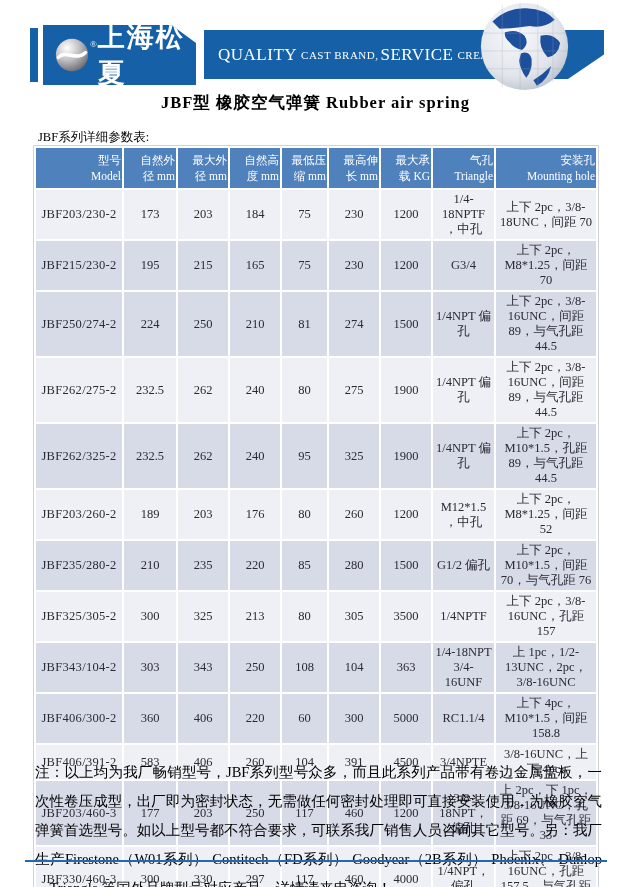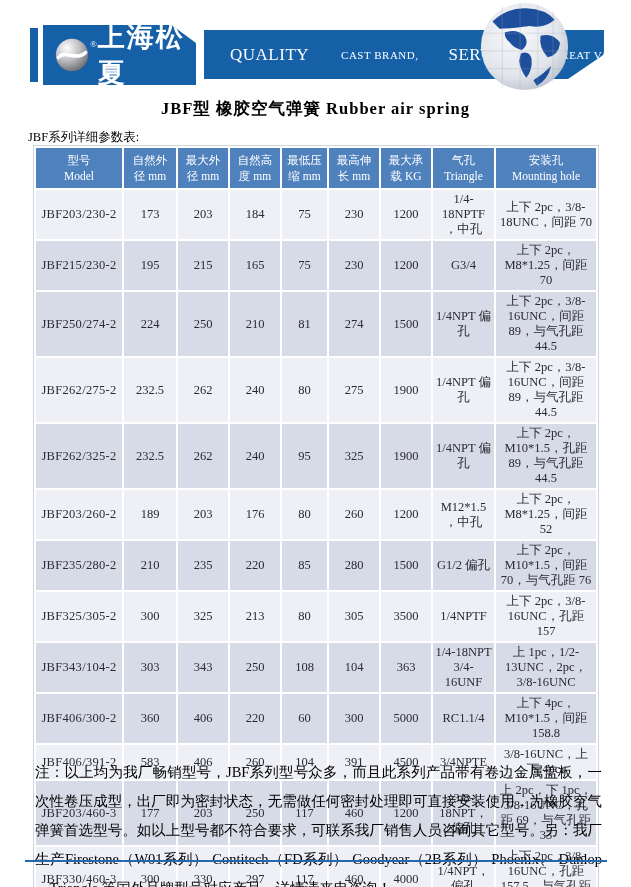--- a/index.html
+++ b/index.html
@@ -10,36 +10,36 @@
   .vbar{position:absolute;left:30px;top:28px;width:8px;height:54px;background:#1660a8;}
   .logo-box{position:absolute;left:43px;top:25px;width:153px;height:60px;background:#1660a8;
             clip-path:polygon(0 0,84% 0,100% 30%,100% 100%,0 100%);
             display:flex;align-items:center;padding-left:12px;box-sizing:border-box;color:#fff;}
   .sphere{width:34px;height:34px;flex:0 0 auto;}
   .reg{font-size:9px;position:relative;top:-11px;left:1px;}
   .brand{font-size:27px;font-weight:bold;letter-spacing:2px;margin-left:2px;
          font-family:"Liberation Sans",sans-serif;}
   .slogan{position:absolute;left:204px;top:30px;width:400px;height:49px;background:#1660a8;
           clip-path:polygon(0 0,100% 0,100% 50%,91% 100%,0 100%);
-          display:flex;align-items:center;padding-left:26px;box-sizing:border-box;color:#fff;
-          white-space:nowrap;gap:28px;}
+          display:flex;align-items:center;padding-left:14px;box-sizing:border-box;color:#fff;
+          white-space:nowrap;}
   .slogan .big{font-size:17px;letter-spacing:0.5px;}
   .slogan .small{font-size:11px;letter-spacing:0.5px;padding:0 2px 0 4px;}
   .globe{position:absolute;left:480px;top:2px;width:89px;height:89px;z-index:3;}
 
   
-  .title{position:absolute;left:0;top:98px;width:100%;text-align:center;
+  .title{position:absolute;left:0;top:92px;width:100%;text-align:center;
          font-size:16.5px;font-weight:bold;color:#000;letter-spacing:1px;}
-  .caption{position:absolute;left:28px;top:129px;font-size:12.5px;color:#000;}
+  .caption{position:absolute;left:38px;top:129px;font-size:12.5px;color:#000;}
 
   
   table.spec{position:absolute;left:34px;top:146px;border-collapse:separate;border-spacing:2px;
              background:#ffffff;table-layout:fixed;outline:1px solid #cdd2dd;}
   table.spec th{background:#4f81bd;color:#ffffff;font-weight:normal;font-size:11.5px;
-                line-height:16px;padding:4px 1px;text-align:center;}
+                line-height:16px;padding:4px 1px;text-align:right;}
   table.spec td{font-size:12.5px;color:#2a2a33;text-align:center;height:30px;padding:2px 2px;
                 line-height:15px;word-break:break-word;}
   tr.light td{background:#eef0f6;}
   tr.dark td{background:#d7dbe8;}
   td.small{font-size:10px;line-height:14px;margin-left:48px;}
   td.tiny{font-size:9.5px;line-height:14px;text-align:left;padding-left:4px;color:#333340;}
   td.model{font-size:12px;letter-spacing:0.3px;}
 
   
   .note{position:absolute;left:35px;top:758px;width:567px;font-size:14.5px;line-height:29px;

